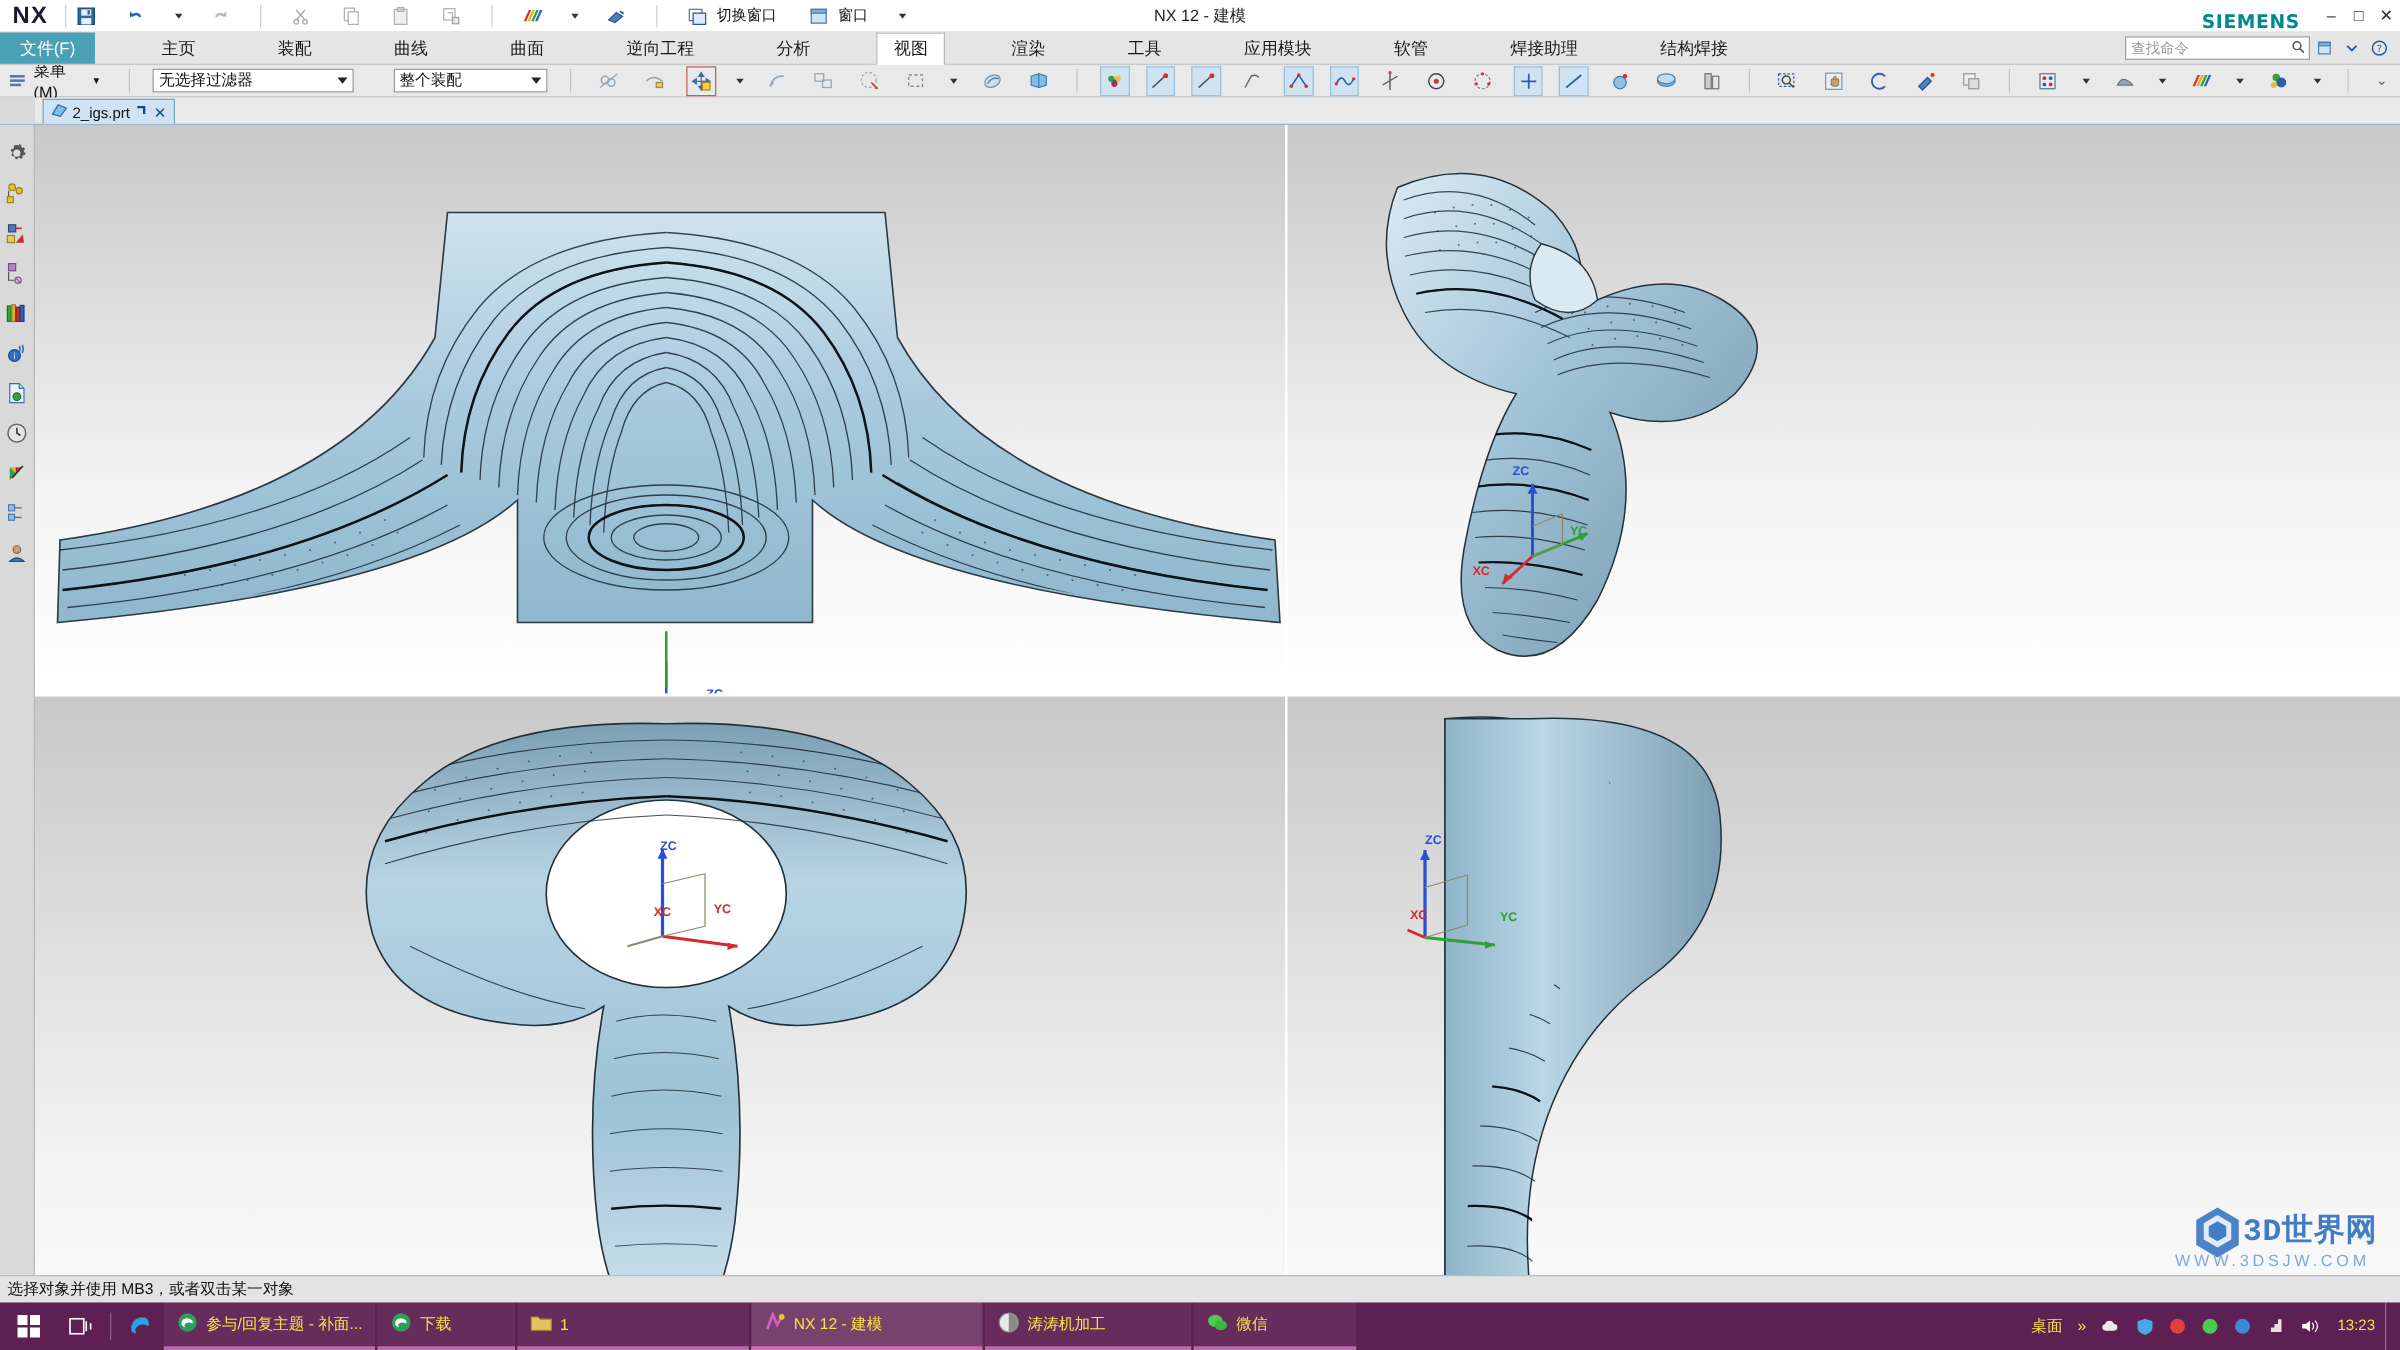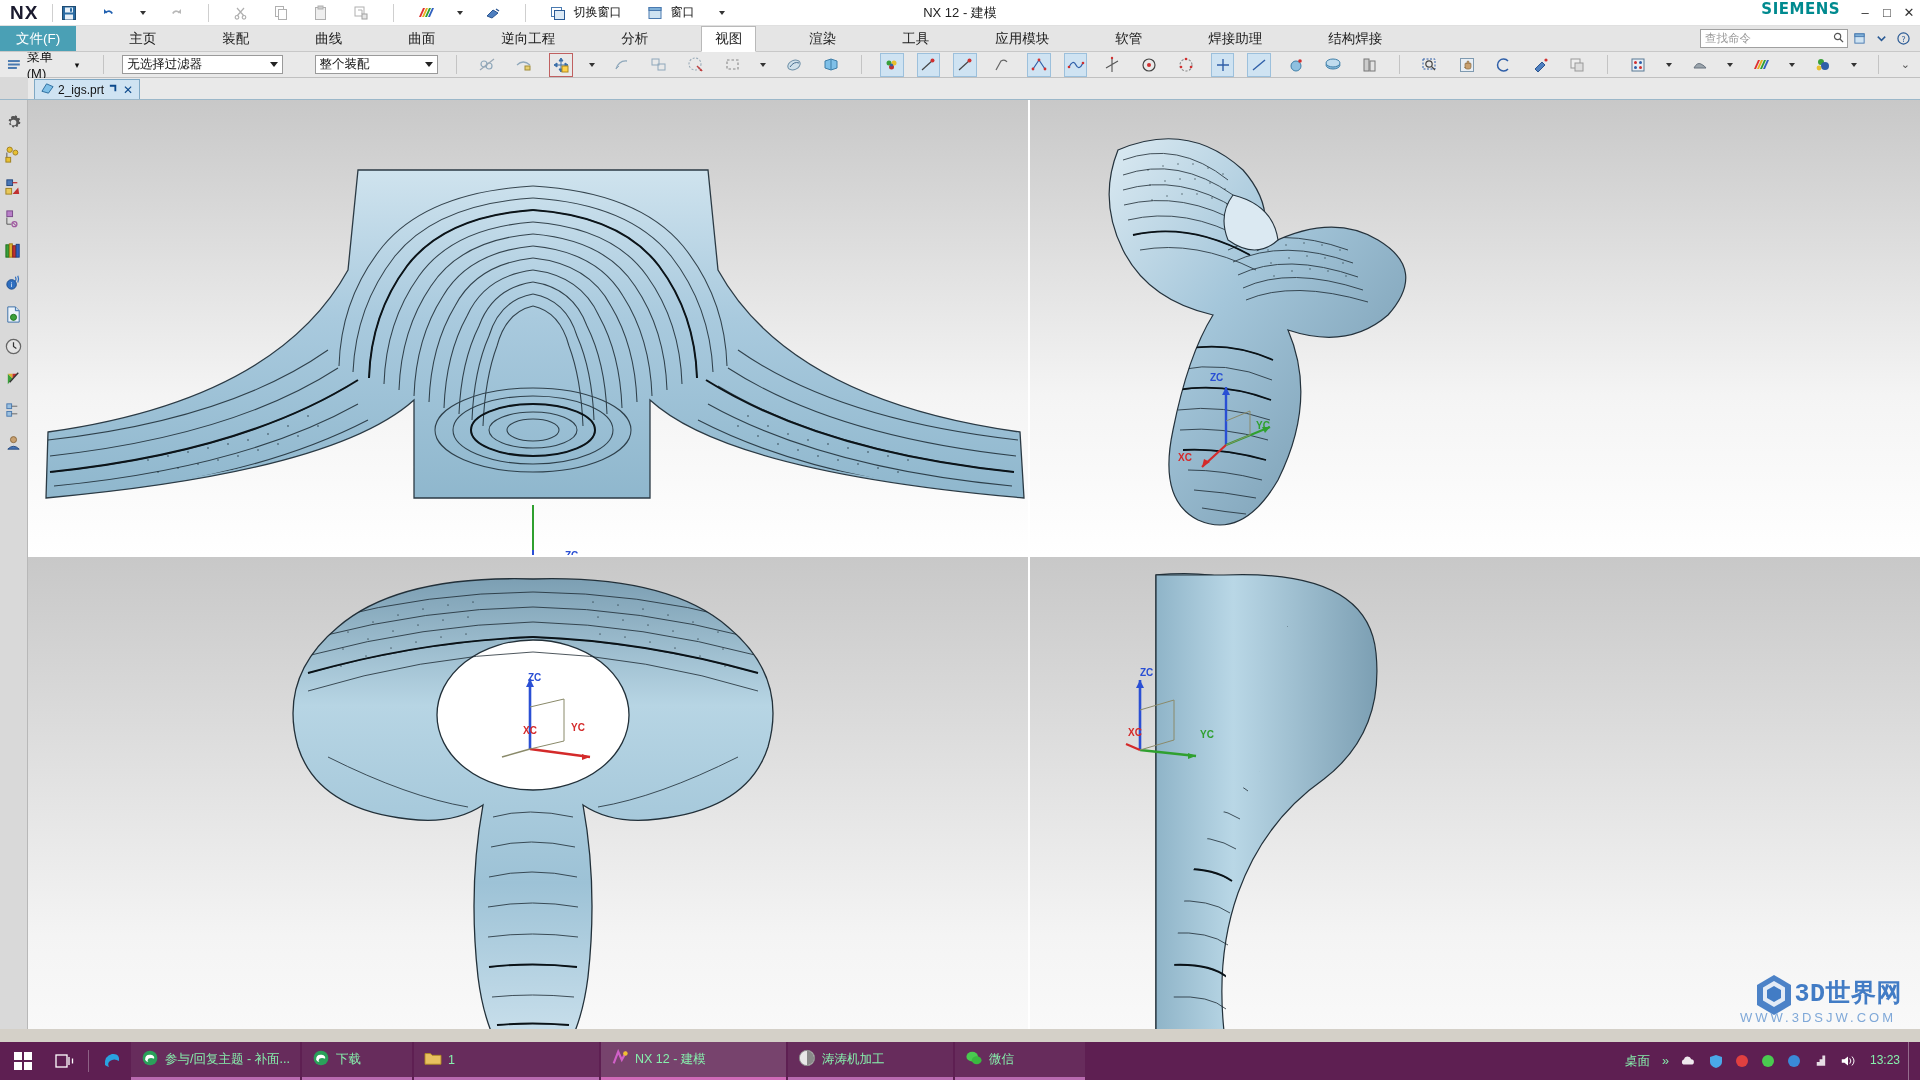--- a/index.html
+++ b/index.html
@@ -28,21 +28,21 @@
   .qat-btn svg { display: block; }
   .qat-arrow { width: 11px; height: 22px; display: flex; align-items: center; justify-content: center; }
   .qat-arrow::after { content: ""; border-left: 3.5px solid transparent; border-right: 3.5px solid transparent; border-top: 4px solid #333; }
   .qat-text { font-size: 12px; color: #111; padding: 0 6px 0 3px; white-space: nowrap; }
   .qat-labeled { display: flex; align-items: center; height: 22px; }
   .title-center {
     position: absolute; left: 0; right: 0; text-align: center;
     font-size: 13px; color: #222; pointer-events: none;
   }
   .title-right {
-    margin-left: auto; display: flex; align-items: flex-start; height: 26px;
+    margin-left: auto; display: flex; align-items: flex-end; height: 26px;
   }
   .siemens {
     color: #008a8f; font-size: 15px; font-weight: bold; letter-spacing: 0.5px;
     padding-right: 14px; font-family: "DejaVu Sans", sans-serif;
   }
   .wbtn { width: 22px; height: 26px; display:flex; align-items:center; justify-content:center; font-size: 13px; color: #333; }
 
   
   .ribbon-tabs {
     height: 26px; background: #e5e5e5; display: flex; align-items: stretch;
@@ -116,21 +116,21 @@
   }
 
   
   .wm { position: absolute; display: flex; align-items: center; gap: 6px; opacity: 0.9; }
   .wm-hex { width: 34px; height: 38px; position: relative; }
   .wm-txt { font-size: 25px; font-weight: bold; color: #2f6fc0; letter-spacing: 0.5px; }
 
   
   .taskbar {
     height: 38px; background: #5e1f52; display: flex; align-items: stretch; flex: none;
-    color: #86efac; font-size: 12.5px; margin-top: 13px;
+    color: #fde047; font-size: 12.5px;
   }
   .tb-start { width: 46px; display: flex; align-items: center; justify-content: center; }
   .tb-ico { width: 38px; display: flex; align-items: center; justify-content: center; }
   .tb-divider { width: 1px; background: rgba(255,255,255,0.3); margin: 8px 4px; }
   .task {
     display: flex; align-items: center; gap: 6px; padding: 0 10px; min-width: 150px;
     border-bottom: 3px solid transparent; position: relative; background: rgba(255,255,255,0.06);
     margin-right: 2px;
   }
   .task .tlbl { white-space: nowrap; overflow: hidden; text-overflow: ellipsis; }
@@ -1091,20 +1091,23 @@
           </svg>
         </div>
         <div style="display:flex;flex-direction:column;font-family:Liberation Mono, monospace;">
           <span class="wm-txt">3D世界网</span>
         </div>
       </div>
       <span style="position:absolute; right:24px; bottom:4px; font-size:13px; color:#7fa8d8; letter-spacing:3px; font-weight:normal;">WWW.3DSJW.COM</span>
     </div>
   </div>
 
+  <div class="statusbar">
+    <span>选择对象并使用 MB3，或者双击某一对象</span>
+  </div>
 
   <div class="taskbar">
     <div class="tb-start">
       <svg width="20" height="20" viewBox="0 0 20 20">
           <rect x="1" y="1" width="8" height="8" fill="#fff"></rect>
           <rect x="11" y="1" width="8" height="8" fill="#fff"></rect>
           <rect x="1" y="11" width="8" height="8" fill="#fff"></rect>
           <rect x="11" y="11" width="8" height="8" fill="#fff"></rect>
         </svg>
     </div>

